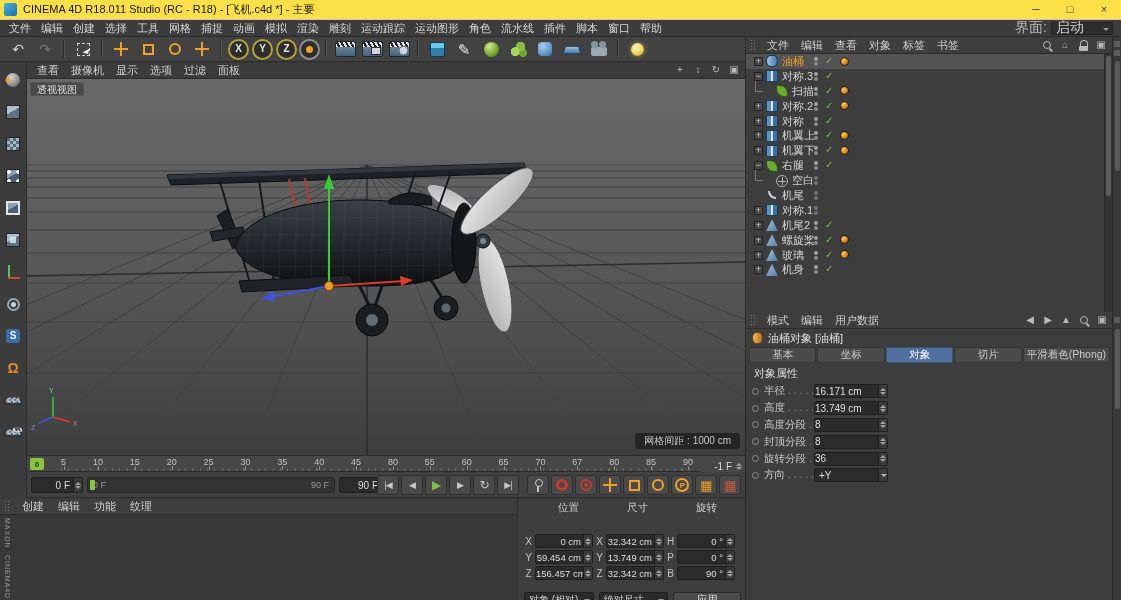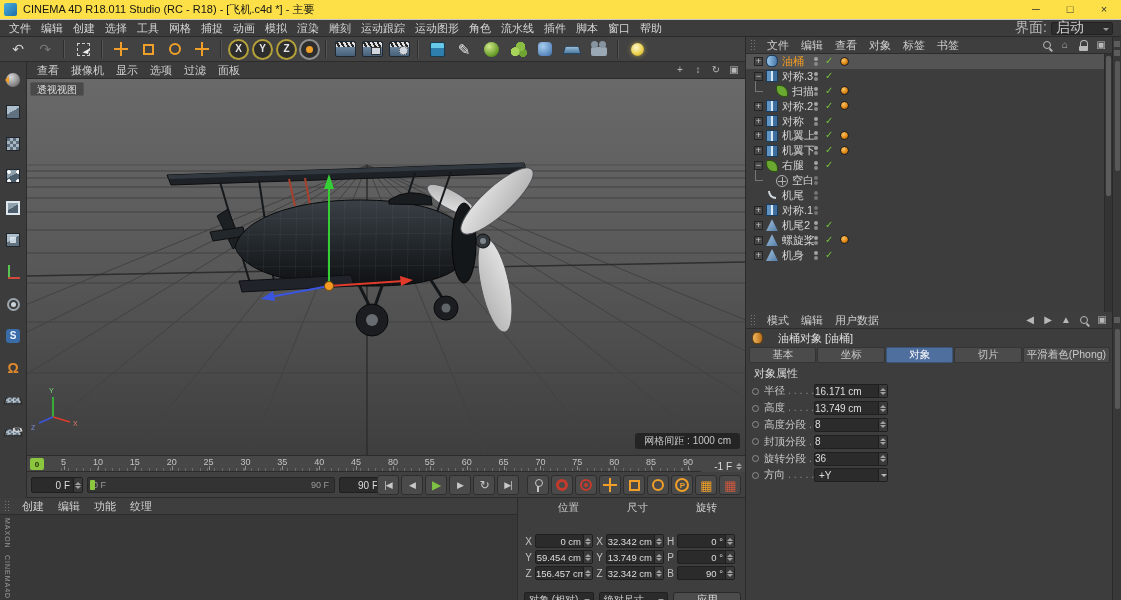--- a/index.html
+++ b/index.html
@@ -190,21 +190,21 @@
   .col-check{position:absolute;left:79px;top:1px;width:12px;font-size:10px;color:#74c23c;display:none;line-height:12px}
   .obj-row.check .col-check{display:block}
   .col-check::before{content:"✓"}
   .col-mat{position:absolute;left:94px;top:2.5px;width:9px;height:9px;border-radius:50%;background:radial-gradient(circle at 35% 30%,#f8c46a,#e08814 55%,#8a5208);border:1px solid #1f1f1f;display:none}
   .obj-row.material .col-mat{display:block}
   #om-scroll{position:absolute;right:0;top:17px;width:8px;height:258px;background:#343434;border-left:1px solid #2a2a2a}
   #om-thumb{position:absolute;left:1px;top:2px;width:5px;height:140px;background:#5c5c5c;border-radius:2px}
 
   
   #am-menu{position:absolute;left:0;top:275px;width:367px}
-  #am-title{position:absolute;left:0;top:292px;width:367px;height:18px;display:flex;align-items:center;padding-left:6px;gap:15px}
+  #am-title{position:absolute;left:0;top:292px;width:367px;height:18px;display:flex;align-items:center;padding-left:6px;gap:5px}
   #am-obj-icon{width:11px;height:12px;background:linear-gradient(90deg,#f0b860,#b87018);border-radius:4px/6px;border:1px solid #6b4310}
   #am-title-text{font-size:11px;color:#e0e0e0}
   #am-tabs{position:absolute;left:0;top:310px;width:367px;height:17px;display:flex;gap:1px;padding:0 3px}
   .am-tab{flex:1;height:16px;background:#4b4b4b;border:1px solid #343434;border-radius:2px;font-size:10.5px;color:#c9c9c9;display:flex;align-items:center;justify-content:center;white-space:nowrap;overflow:hidden}
   .am-tab:last-child{flex:1.3}
   .am-tab.active{background:#4f6f9f;border-color:#3a5478;color:#fff}
   #am-section{position:absolute;left:0;top:329px;width:367px;height:15px;display:flex;align-items:center;padding-left:8px;font-size:11px;color:#dcdcdc}
   #am-rows{position:absolute;left:0;top:346px;width:367px}
   .am-row{height:16.8px;display:flex;align-items:center;padding-left:6px}
   .am-dot{width:7px;height:7px;border:1.5px solid #8e8e8e;border-radius:50%;margin-right:5px;flex:none;background:#3d3d3d}
@@ -592,21 +592,21 @@
         <span class="tick">25</span>
         <span class="tick">30</span>
         <span class="tick">35</span>
         <span class="tick">40</span>
         <span class="tick">45</span>
         <span class="tick">80</span>
         <span class="tick">55</span>
         <span class="tick">60</span>
         <span class="tick">65</span>
         <span class="tick">70</span>
-        <span class="tick">75</span>
+        <span class="tick">67</span>
         <span class="tick">80</span>
         <span class="tick">85</span>
         <span class="tick">90</span>
       </div>
     <div id="ruler-marker">0</div>
   </div>
   <div id="ruler-offset">
     <span class="val" style="flex:1;text-align:right;padding-right:2px;font-size:10px;color:#ddd">-1 F</span>
     <span class="spin">
         <i class="up"></i>
@@ -934,20 +934,28 @@
 
         </div>
         <div class="obj-row expander check material">
           <span class="exp"></span>
           <span class="obj-icon i-mesh"></span>
           <span class="obj-label">螺旋桨</span>
           <span class="col-dots"></span>
           <span class="col-check"></span>
           <span class="col-mat"></span>
         </div>
+        <div class="obj-row expander check material">
+          <span class="exp"></span>
+          <span class="obj-icon i-mesh"></span>
+          <span class="obj-label">玻璃</span>
+          <span class="col-dots"></span>
+          <span class="col-check"></span>
+          <span class="col-mat"></span>
+        </div>
         <div class="obj-row expander check">
           <span class="exp"></span>
           <span class="obj-icon i-mesh"></span>
           <span class="obj-label">机身</span>
           <span class="col-dots"></span>
           <span class="col-check"></span>
 
         </div>
       </div>
     <div id="om-scroll">

